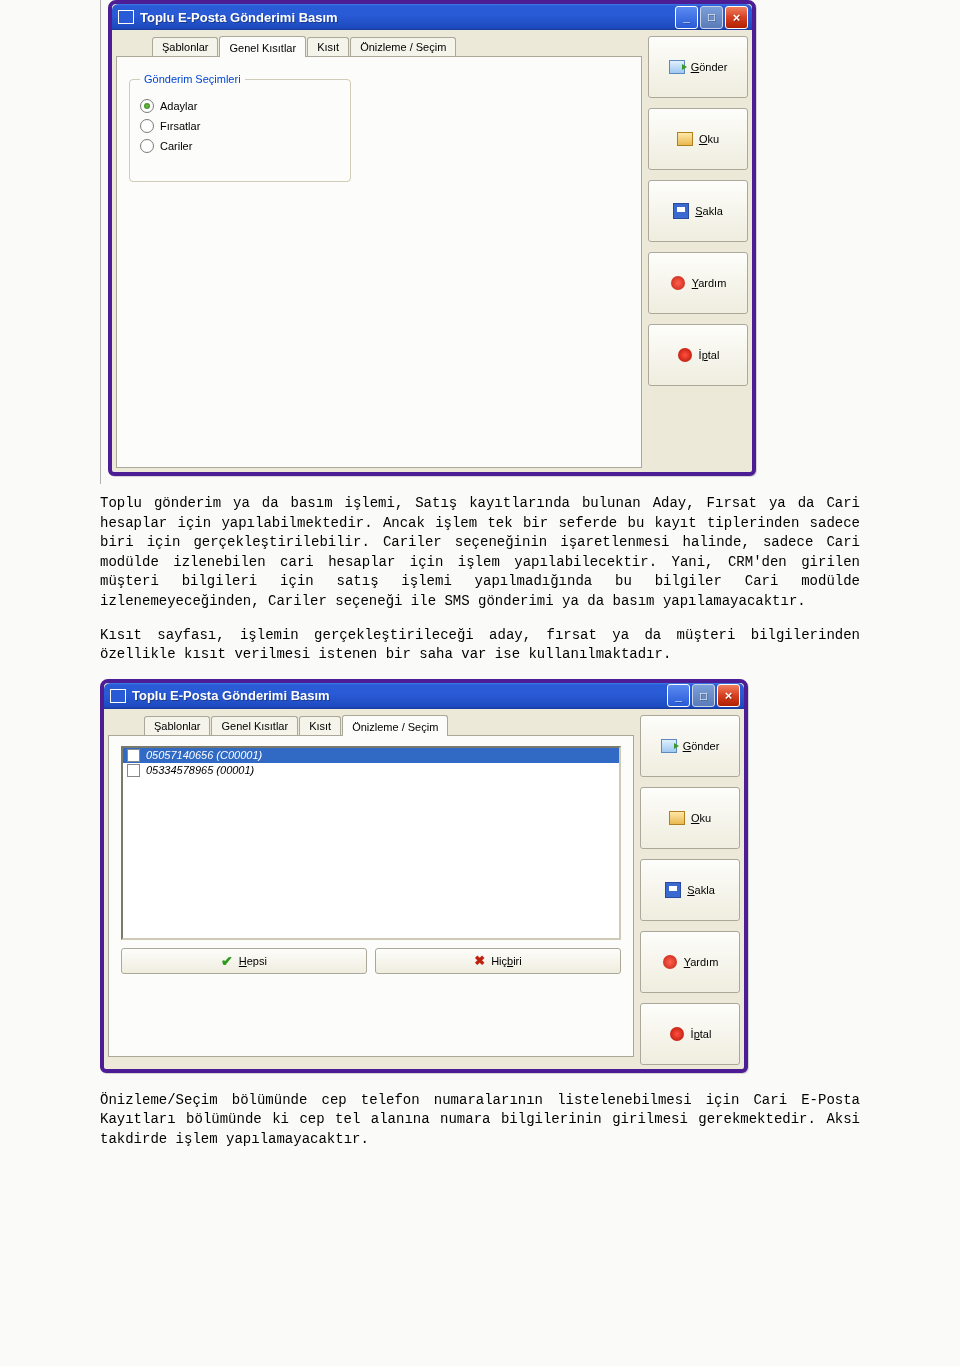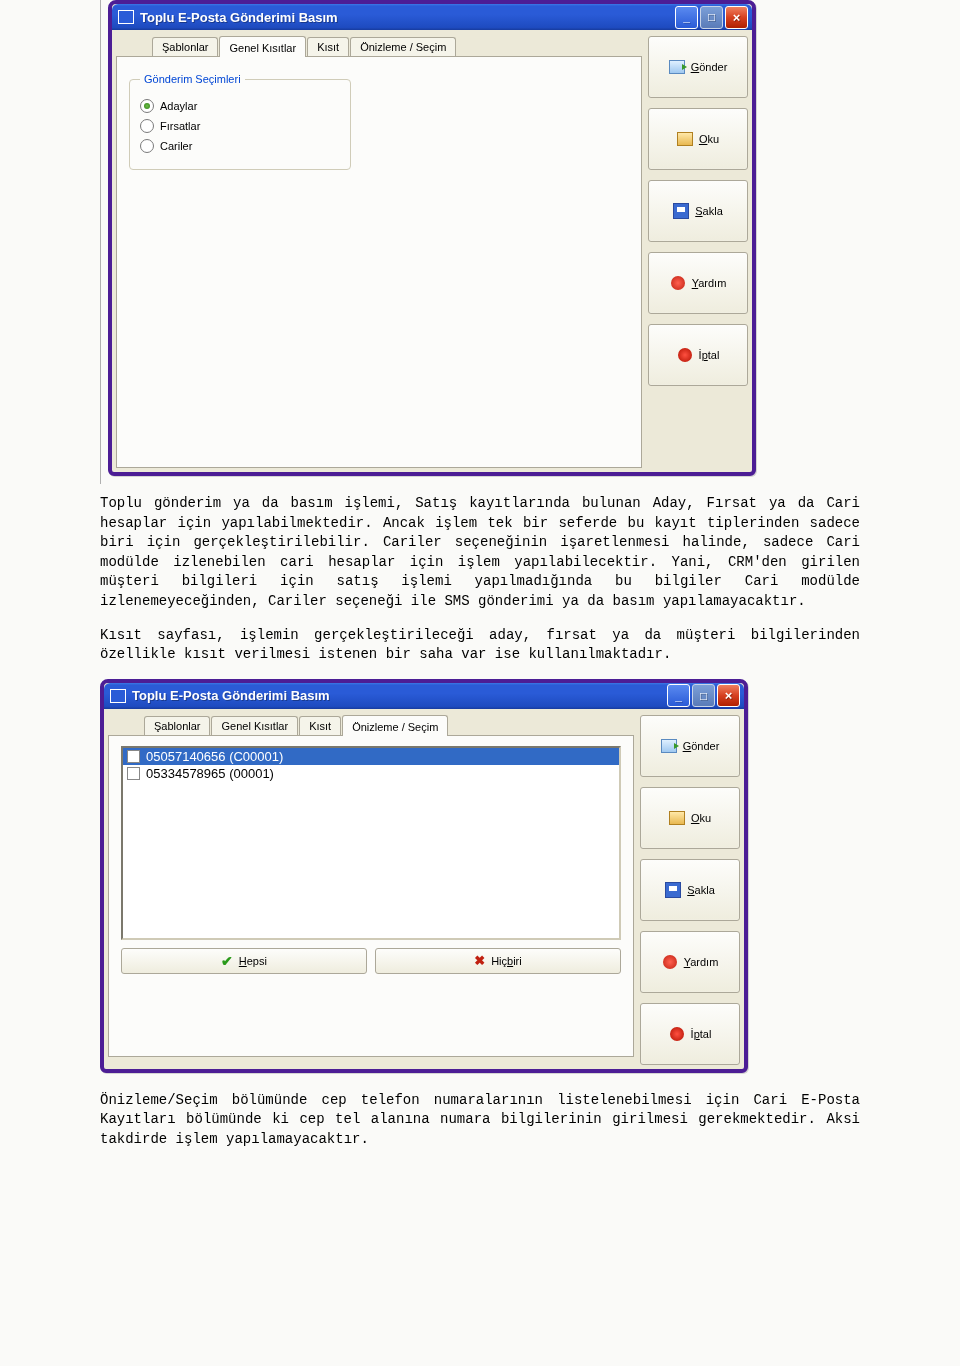--- a/index.html
+++ b/index.html
@@ -138,21 +138,21 @@
     background: #fcfcfa;
     min-height: 120px;
     padding: 10px 12px;
     position: relative;
   }
 
   fieldset.groupbox {
     border: 1px solid #d0ccb8;
     border-radius: 4px;
     margin: 6px 0 0 0;
-    padding: 8px 10px 10px 10px;
+    padding: 8px 10px 22px 10px;
     width: 200px;
     font-size: 11px;
   }
   fieldset.groupbox legend {
     color: #0046d5;
     padding: 0 4px;
     font-size: 11px;
   }
   .radio-row {
     display: flex;
@@ -176,21 +176,22 @@
     border-radius: 50%;
     background: radial-gradient(circle,#6fbf4a 0%,#3a8c1e 80%);
   }
 
   
   .listbox {
     border: 2px inset #cfcab6;
     background: #fff;
     height: 190px;
     overflow: hidden;
-    font-size: 13px;
+    font-size: 11px;
+    font-style: italic;
   }
   .listrow {
     display:flex;
     align-items:center;
     gap:6px;
     padding: 1px 4px;
     color:#000;
   }
   .listrow.sel {
     background:#316ac5;

